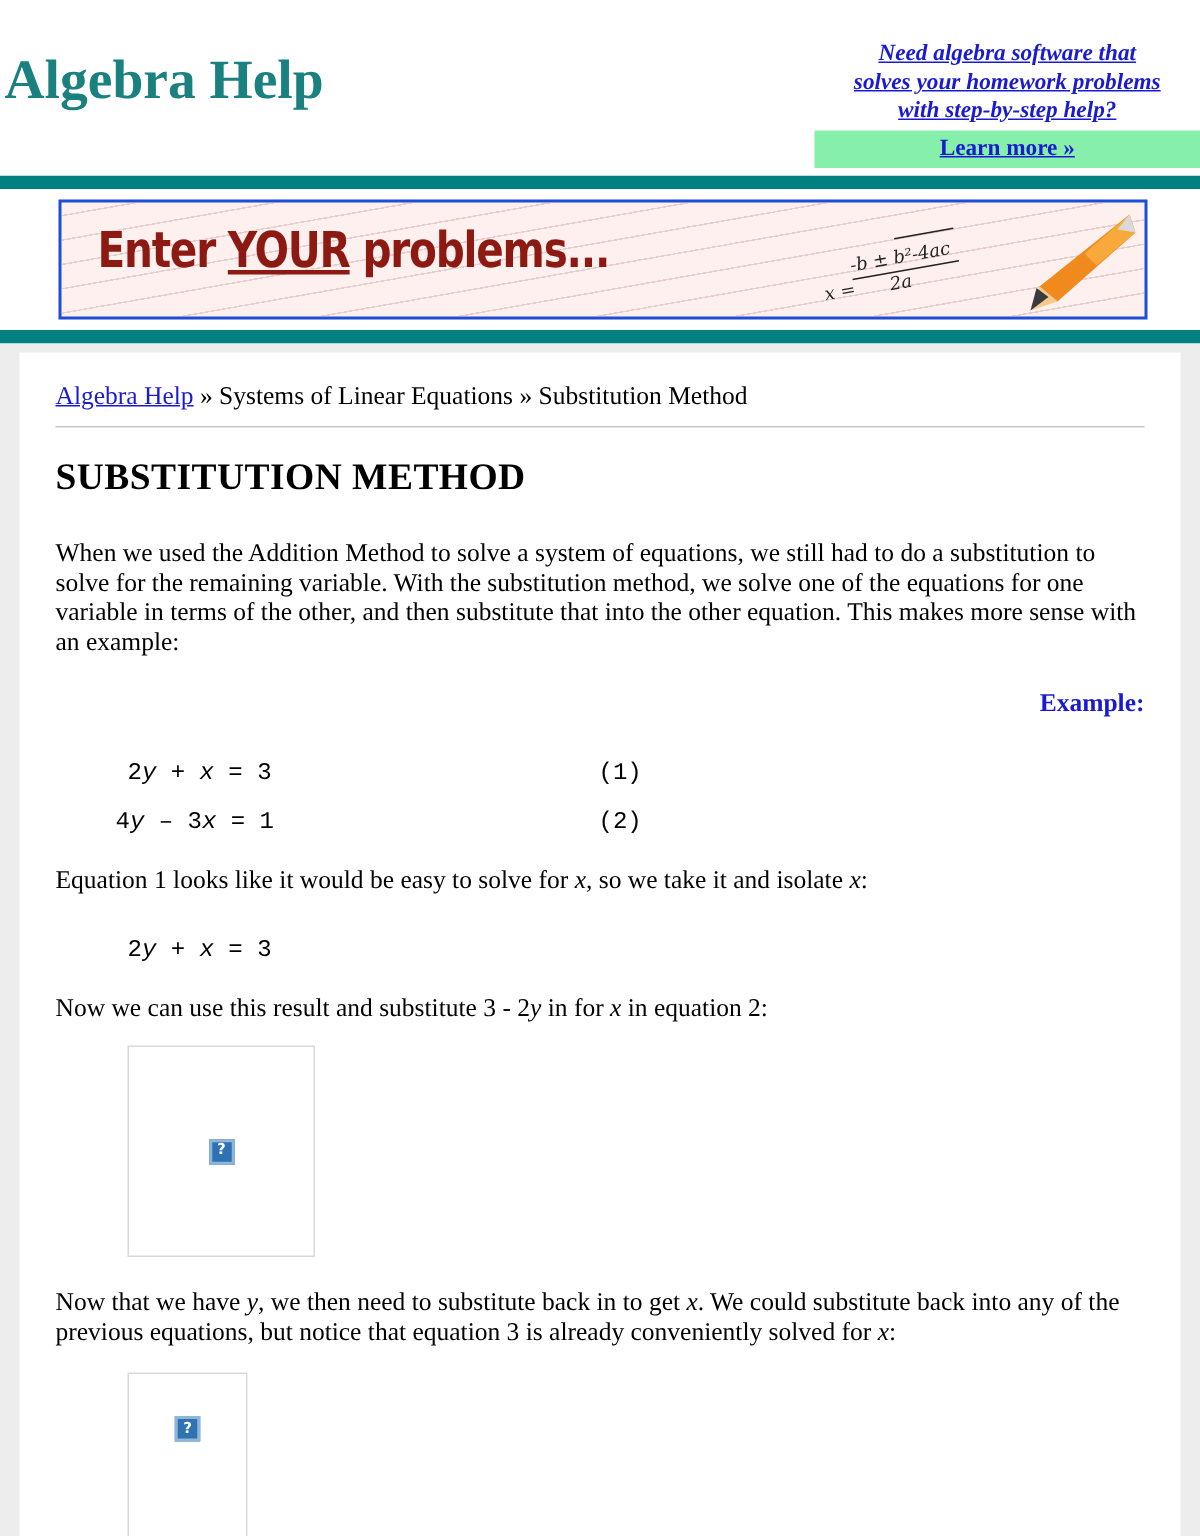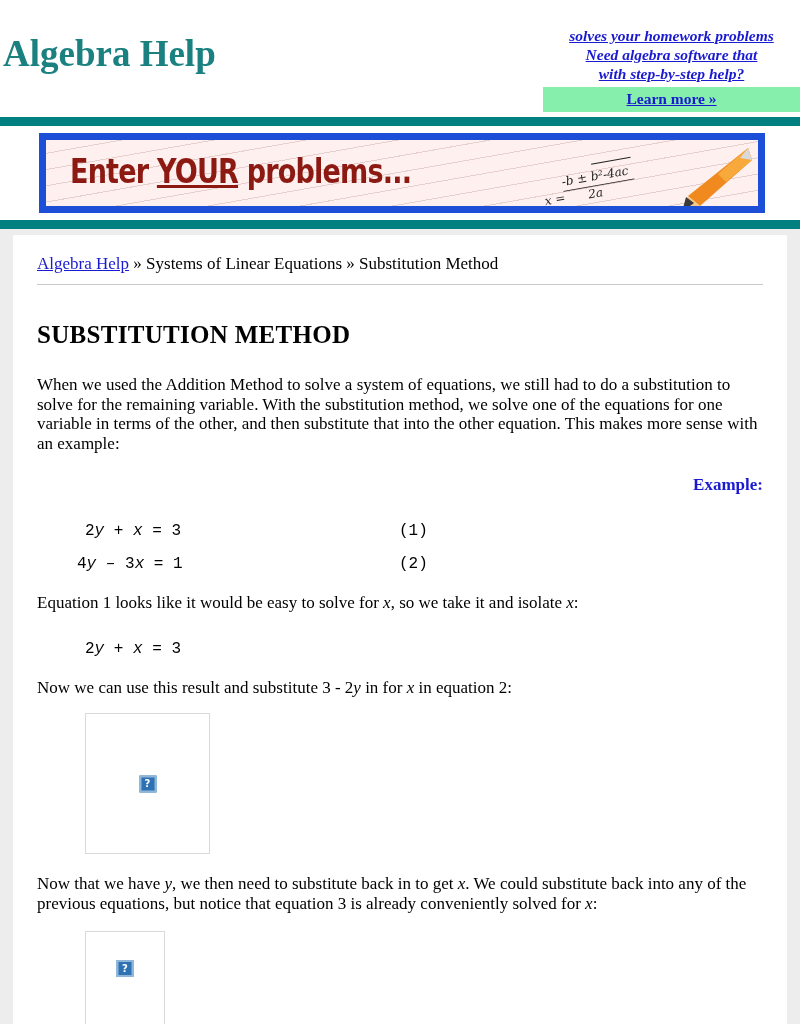--- a/index.html
+++ b/index.html
@@ -87,21 +87,21 @@
   
   .banner-wrap {
     background: #ffffff;
     padding: 7px 0 7px 0;
   }
   .banner {
     position: relative;
     margin-left: 39px;
     width: 726px;
     height: 80px;
-    border: 7px solid #1d4ed8;
+    border: 2px solid #1d4ed8;
     background: #fdf0ee;
     overflow: hidden;
     box-sizing: border-box;
     cursor: pointer;
   }
   .banner-lines {
     position: absolute;
     inset: 0;
     background: repeating-linear-gradient(
       -10deg,
@@ -164,21 +164,21 @@
     min-height: 760px;
     box-sizing: border-box;
   }
 
   .breadcrumb {
     font-size: 17px;
     line-height: 22px;
     color: #000;
     padding-bottom: 9px;
     border-bottom: 1px solid #c8c8c8;
-    margin-bottom: 36px;
+    margin-bottom: 20px;
   }
   .breadcrumb a {
     color: #1a1ad0;
     text-decoration: underline;
     cursor: pointer;
   }
   .breadcrumb .sep { color: #000; }
 
   h1.page-title {
     font-size: 25px;
@@ -249,22 +249,22 @@
 </head>
 <body>
 
 <div class="masthead">
 
   <div class="brand">
     <div class="brand-title">Algebra Help</div>
   </div>
 
   <div class="promo">
+    <span class="promo-link">Need algebra software that</span>
     <span class="promo-link">solves your homework problems</span>
-    <span class="promo-link">Need algebra software that</span>
     <span class="promo-link">with step-by-step help?</span>
     <div class="promo-cta">
       <span>Learn more »</span>
     </div>
   </div>
 
 </div>
 
 <div class="teal-bar"></div>
 

